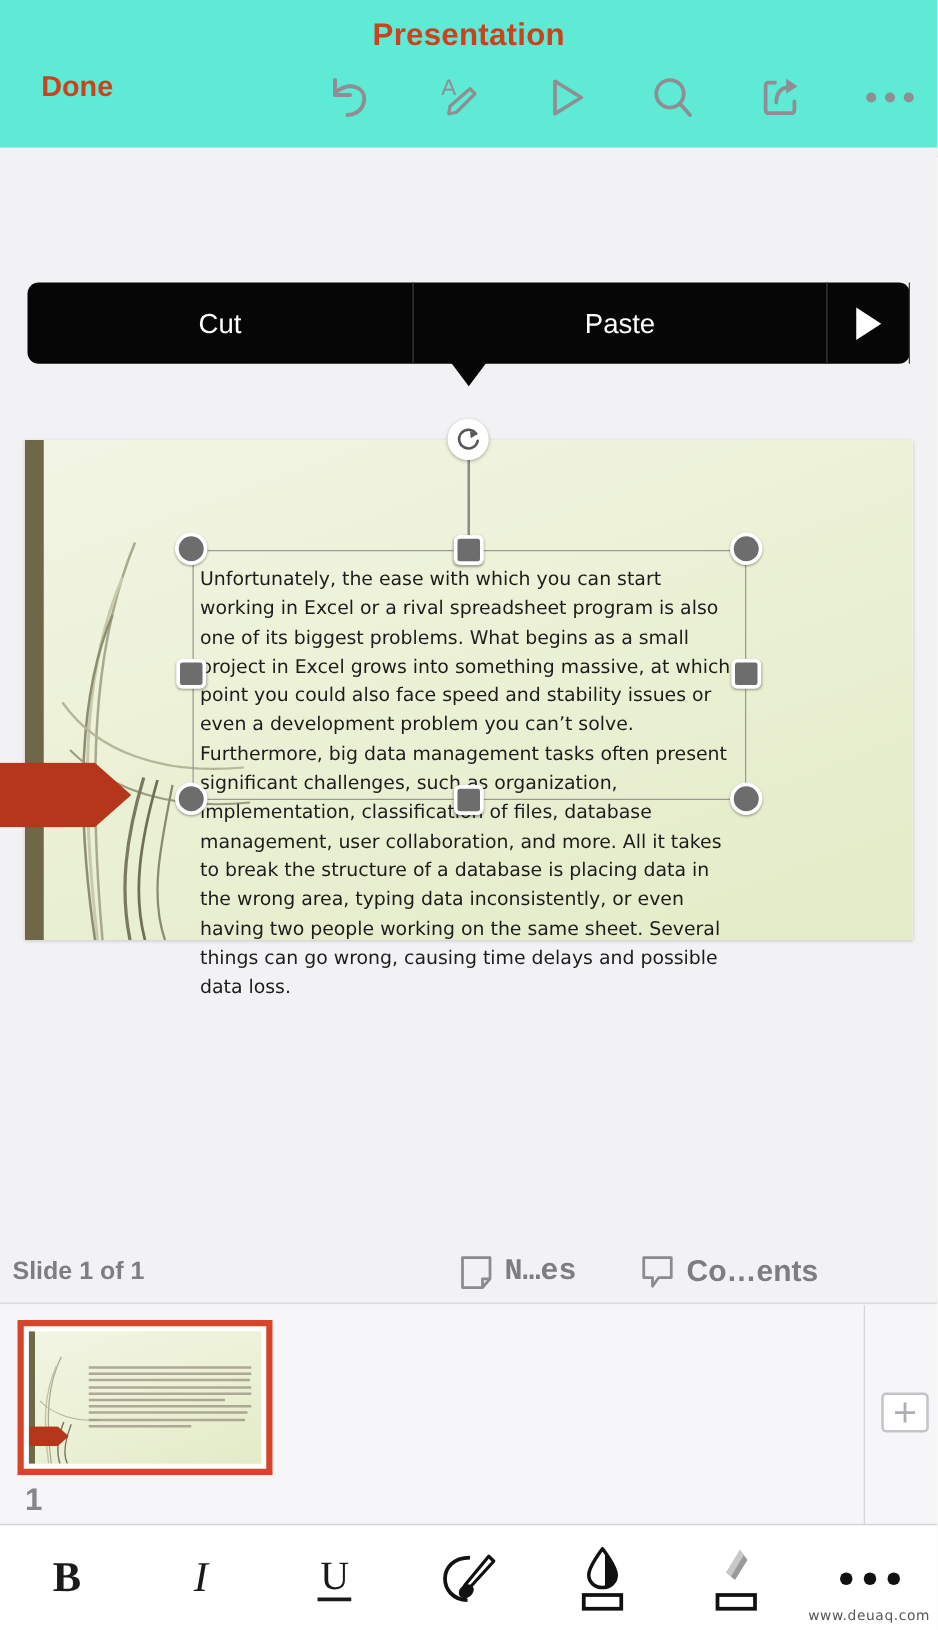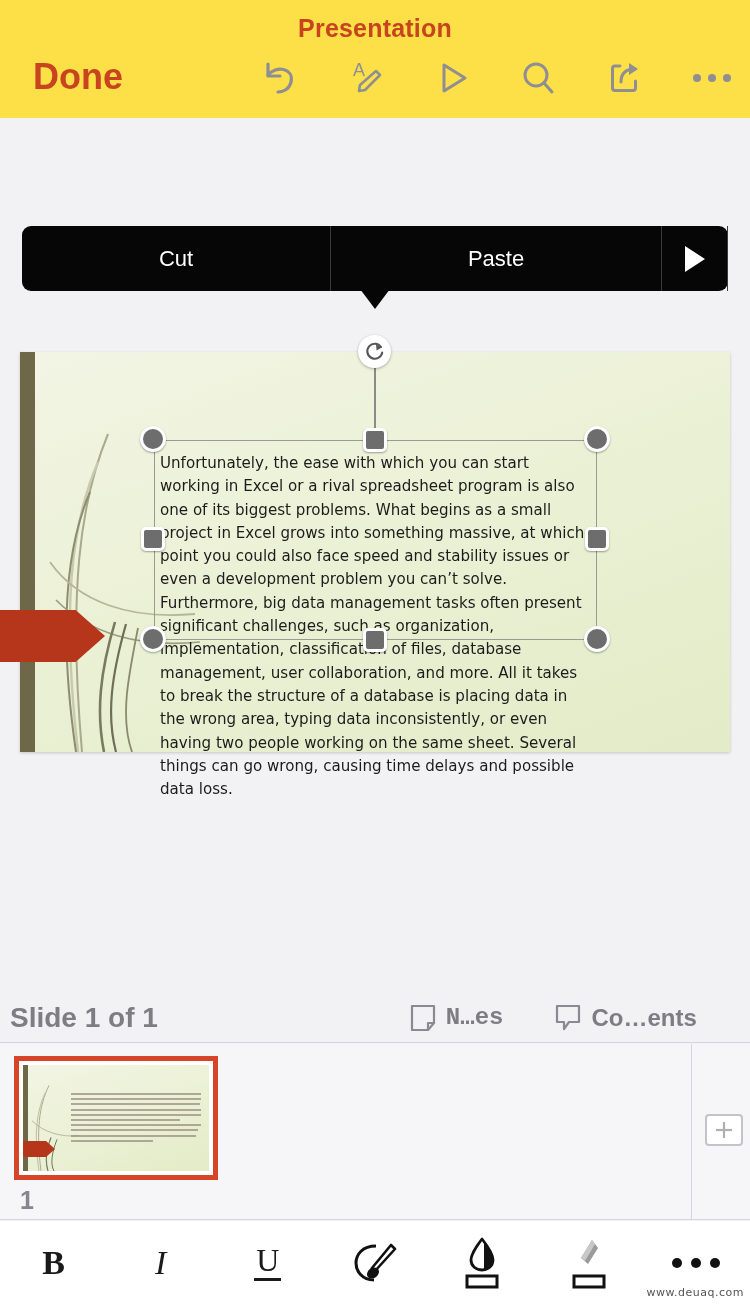--- a/index.html
+++ b/index.html
@@ -12,33 +12,33 @@
   .screen {
     position: relative;
     width: 750px; height: 1304px;
     background: #f2f2f7;
   }
 
   
   .topbar {
     position: absolute; left: 0; top: 0;
     width: 750px; height: 126px;
-    background: #fde047;
+    background: #5eead4;
     border-bottom: 1px solid #d6d6da;
   }
   .app-title {
     position: absolute; left: 0; top: 14px; width: 750px;
     text-align: center;
     font-size: 25px; font-weight: bold;
     color: #c8441f;
     letter-spacing: .2px;
   }
   .done-btn {
     position: absolute; left: 33px; top: 56px;
-    font-size: 36px; font-weight: bold;
+    font-size: 23px; font-weight: bold;
     color: #c8441f;
     cursor: pointer;
   }
   .topicons {
     position: absolute; left: 250px; top: 50px;
     width: 490px; height: 56px;
     display: flex; align-items: center; justify-content: space-between;
   }
   .topicons .ic { width: 56px; height: 56px; display: flex; align-items: center; justify-content: center; cursor: pointer; }
   .dots { display: flex; gap: 7px; }
@@ -148,21 +148,21 @@
   
   .statusbar {
     position: absolute; left: 0; top: 993px;
     width: 750px; height: 50px;
     background: #f2f2f4;
     display: flex; align-items: center;
     border-bottom: 1px solid #d6d6da;
   }
   .slide-count {
     margin-left: 10px;
-    font-size: 28px; font-weight: bold; color: #7d7d82;
+    font-size: 20px; font-weight: bold; color: #7d7d82;
   }
   .sb-btn {
     display: flex; align-items: center; gap: 10px;
     font-size: 24px; font-weight: bold; color: #7d7d82;
     cursor: pointer;
   }
   .sb-notes { margin-left: 252px; font-family: Liberation Mono, monospace; }
   .sb-comments { margin-left: 52px; }
 
   

